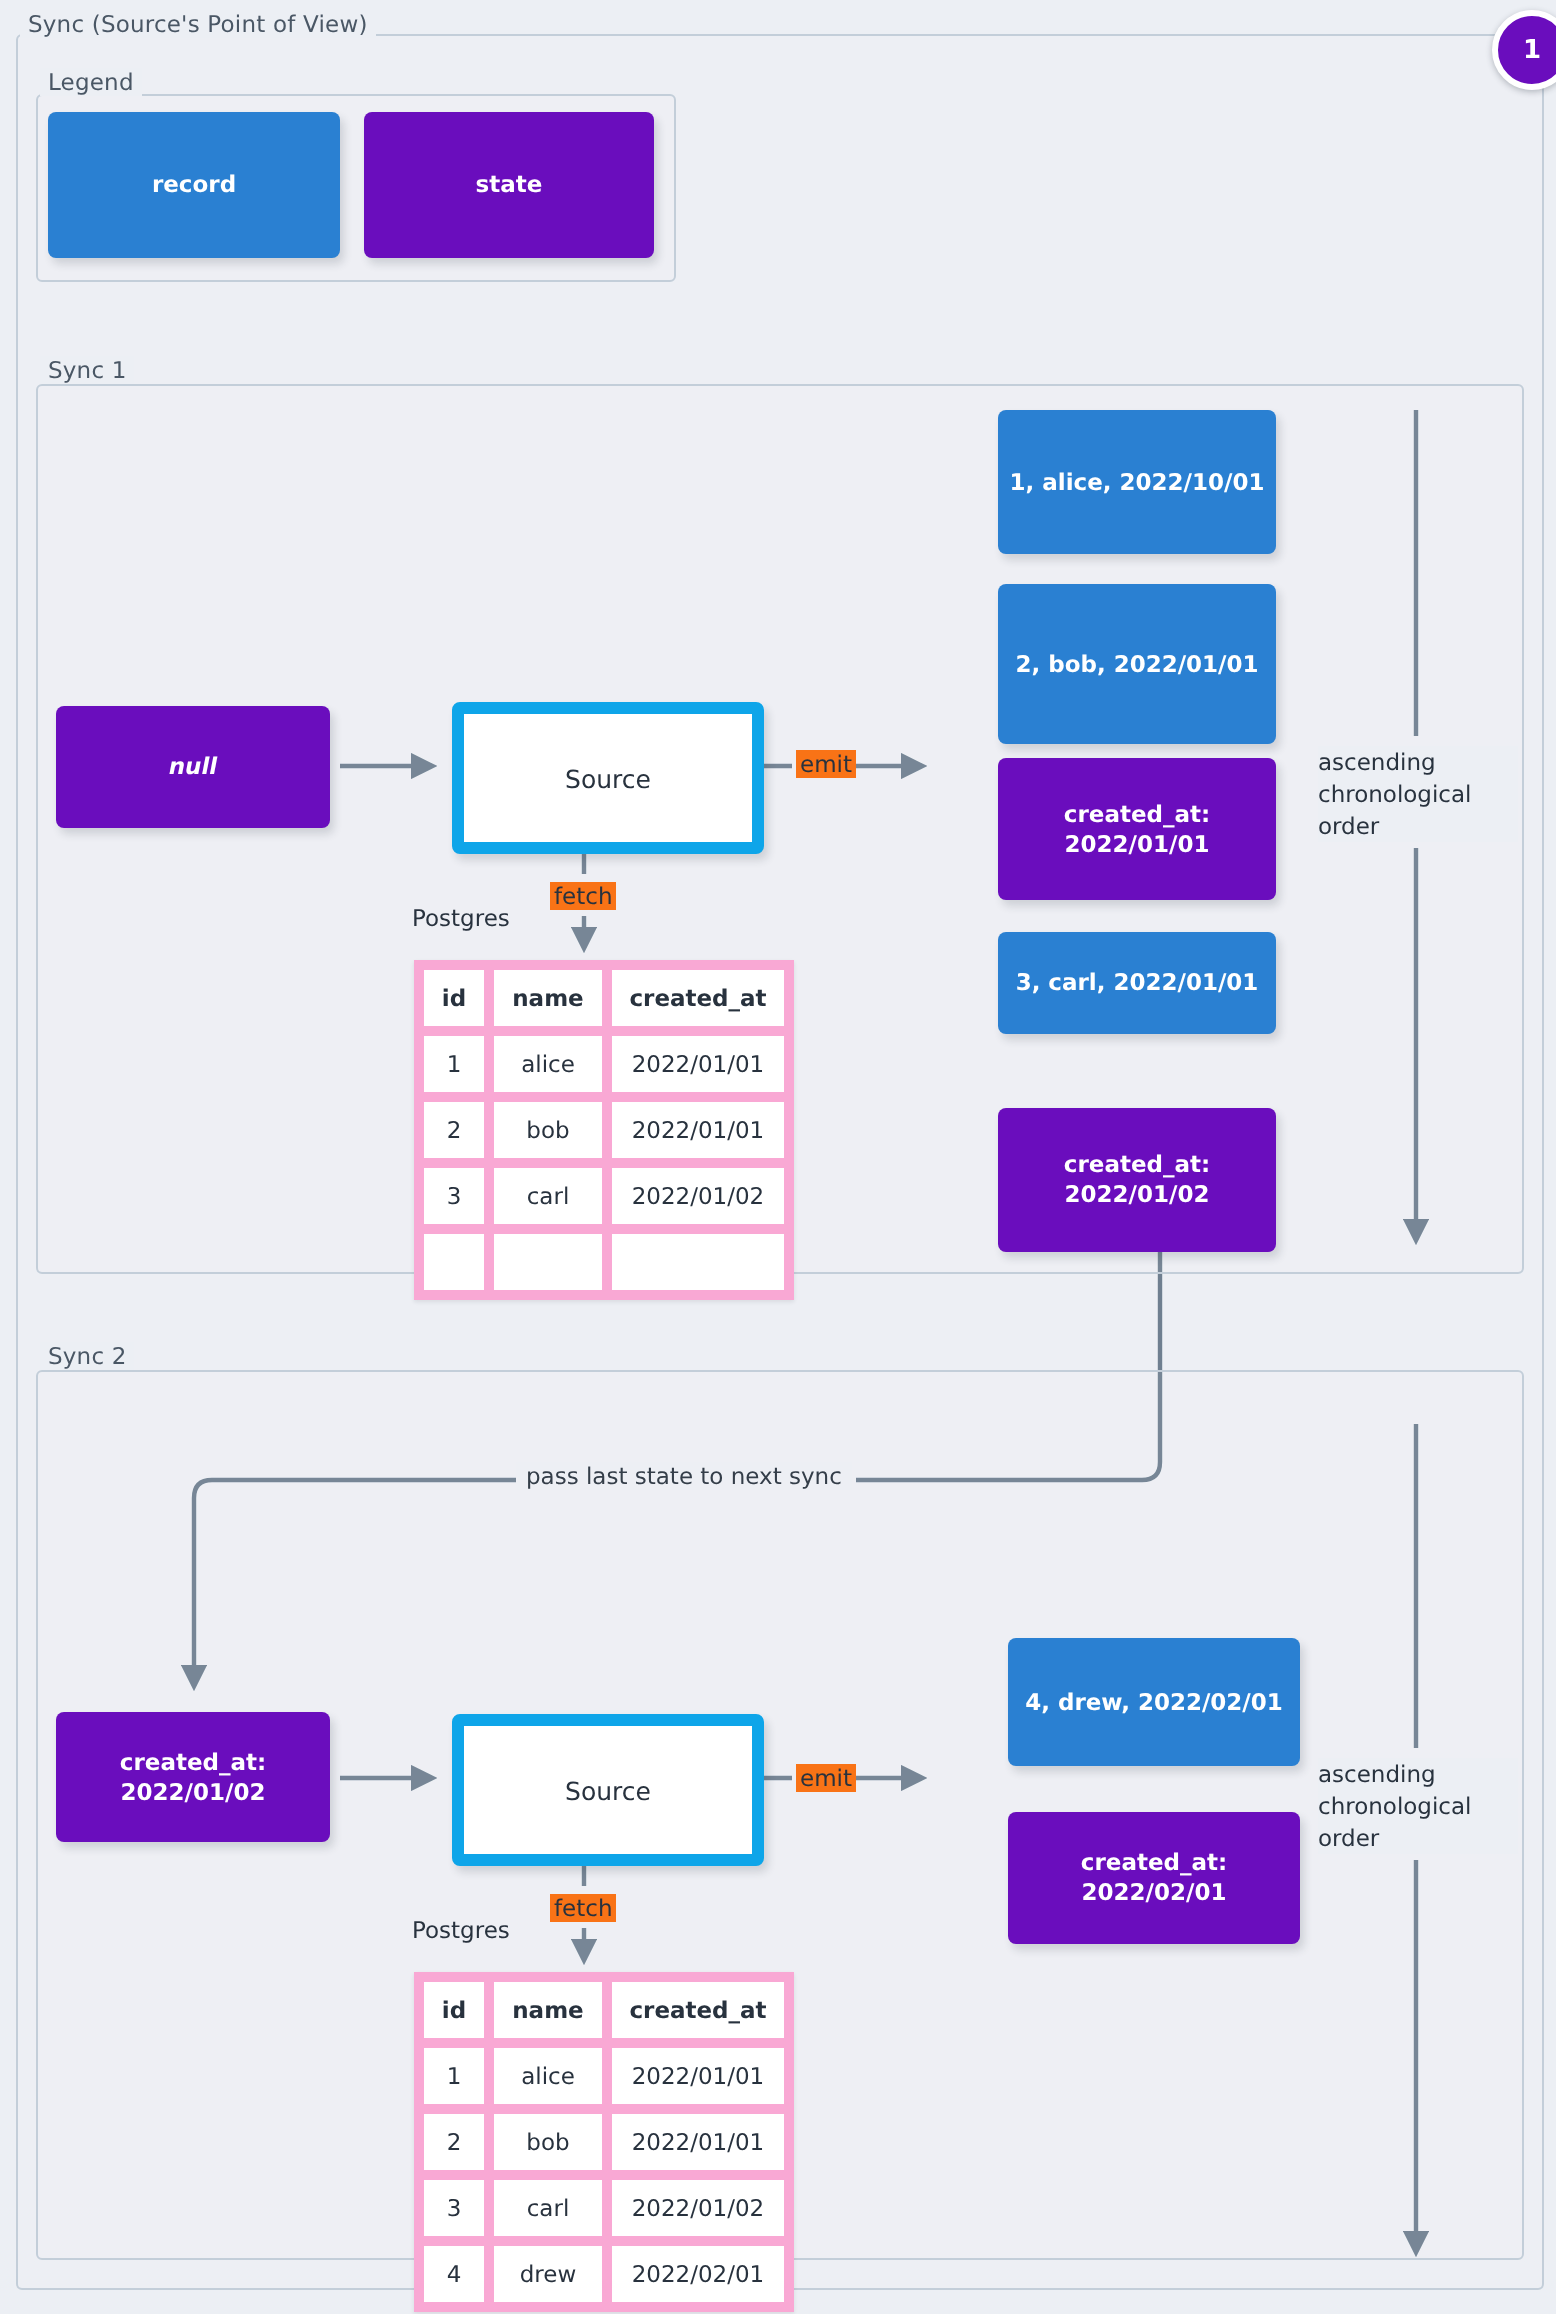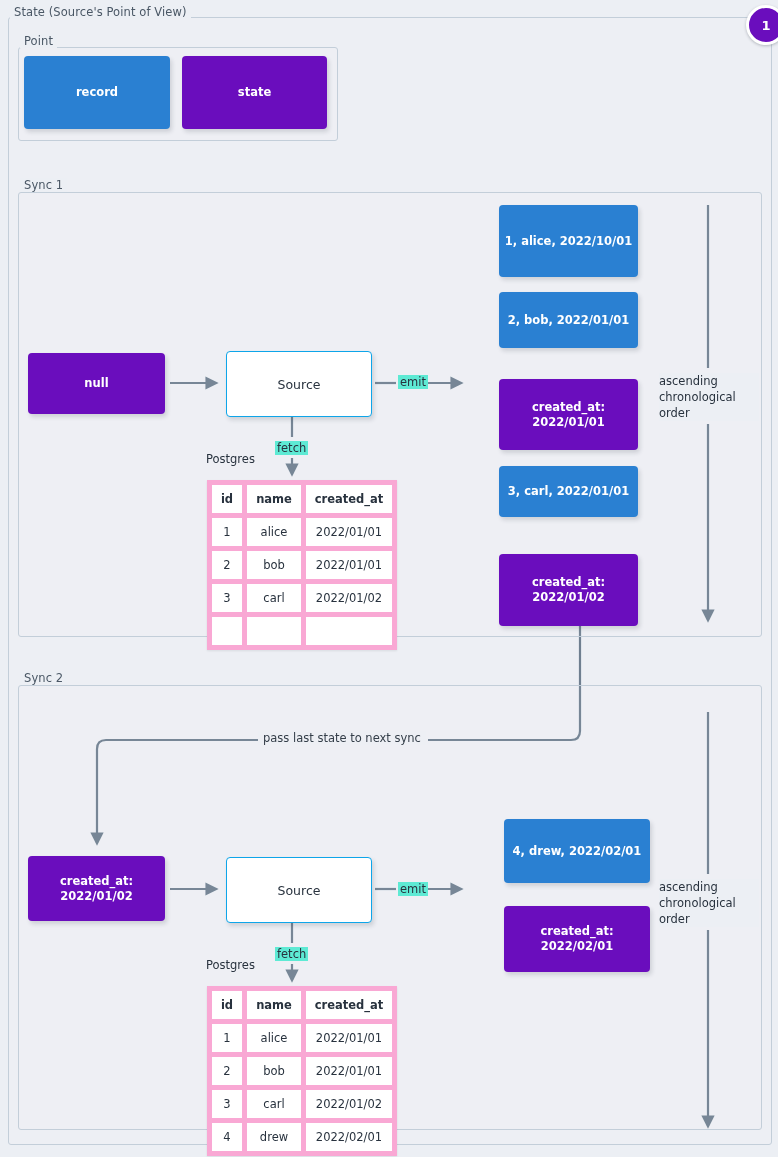--- a/index.html
+++ b/index.html
@@ -29,31 +29,31 @@
   #sync1-label{left:20px;top:178px;}
 
   #sync2-group{left:18px;top:685px;width:742px;height:443px;}
   #sync2-label{left:20px;top:671px;}
 
   
   .node{position:absolute;border-radius:4px;display:flex;align-items:center;justify-content:center;text-align:center;
         font-size:11.5px;font-weight:bold;line-height:15px;box-shadow:2px 3px 4px rgba(40,50,62,.16);}
   .node.record{background:#2a80d2;color:#fff;}
   .node.state{background:#6a0dbd;color:#fff;}
-  .node.plain{background:#ffffff;color:#28323e;font-weight:normal;font-size:12.5px;border:1px solid #0ea5e9;}
+  .node.plain{background:#ffffff;color:#28323e;font-weight:normal;font-size:12.5px;border:6px solid #0ea5e9;}
 
   
   #legend-record{left:24px;top:56px;width:146px;height:73px;}
   #legend-state{left:182px;top:56px;width:145px;height:73px;}
 
   
-  #s1-null{left:28px;top:353px;width:137px;height:61px;}
+  #s1-null{left:28px;top:353px;width:137px;height:61px;font-style:italic;}
   #s1-source{left:226px;top:351px;width:144px;height:64px;}
   #s1-rec1{left:499px;top:205px;width:139px;height:72px;}
-  #s1-rec2{left:499px;top:292px;width:139px;height:56px;}
+  #s1-rec2{left:499px;top:292px;width:139px;height:80px;}
   #s1-st1{left:499px;top:379px;width:139px;height:71px;}
   #s1-rec3{left:499px;top:466px;width:139px;height:51px;}
   #s1-st2{left:499px;top:554px;width:139px;height:72px;}
 
   
   #s2-state{left:28px;top:856px;width:137px;height:65px;}
   #s2-source{left:226px;top:857px;width:144px;height:64px;}
   #s2-rec1{left:504px;top:819px;width:146px;height:64px;}
   #s2-st1{left:504px;top:906px;width:146px;height:66px;}
 
@@ -66,21 +66,21 @@
   .pg-table .c-name{width:54px;margin-left:30px;}
   .pg-table .c-date{width:86px;}
   #s1-table{left:207px;top:480px;}
   #s2-table{left:207px;top:986px;}
 
   .pg-caption{position:absolute;font-size:11.5px;color:#28323e;white-space:nowrap;}
   #s1-pg-caption{left:206px;top:452px;}
   #s2-pg-caption{left:206px;top:958px;}
 
   
-  .edge-label{position:absolute;font-size:11.5px;color:#28323e;white-space:nowrap;background:#5eead4;padding:0 2px;}
+  .edge-label{position:absolute;font-size:11.5px;color:#28323e;white-space:nowrap;background:#f97316;padding:0 2px;}
   #s1-fetch{left:275px;top:441px;}
   #s2-fetch{left:275px;top:947px;}
   #s1-emit{left:398px;top:375px;}
   #s2-emit{left:398px;top:882px;}
   #pass-label{left:258px;top:731px;background:#eceff4;padding:0 5px;}
 
   .order-label{position:absolute;font-size:11.5px;color:#28323e;line-height:16px;width:100px;background:#eceff4;}
   #s1-order{left:659px;top:373px;}
   #s2-order{left:659px;top:879px;}
 
@@ -129,24 +129,24 @@
     <line class="wire" x1="292" y1="964" x2="292" y2="980" marker-end="url(#arrowdown)"></line>
 
     <line class="wire" x1="375" y1="889" x2="396" y2="889"></line>
     <line class="wire" x1="428" y1="889" x2="461" y2="889" marker-end="url(#arrow)"></line>
 
     <line class="wire" x1="708" y1="712" x2="708" y2="874"></line>
     <line class="wire" x1="708" y1="930" x2="708" y2="1126" marker-end="url(#arrowdown)"></line>
   </svg>
 
   <div class="group" id="state-group"></div>
-  <div class="group-label" id="state-label">State (Source's Point of View)</div>
+  <div class="group-label" id="state-label">Sync (Source's Point of View)</div>
 
   <div class="group" id="legend-group"></div>
-  <div class="group-label" id="legend-label">Point</div>
+  <div class="group-label" id="legend-label">Legend</div>
   <div class="node state" id="legend-state">state</div>
   <div class="node record" id="legend-record">record</div>
 
   <div class="group" id="sync1-group"></div>
   <div class="group-label" id="sync1-label">Sync 1</div>
 
   <div class="node state" id="s1-null">null</div>
   <div class="node plain" id="s1-source">Source</div>
 
   <div class="edge-label" id="s1-fetch">fetch</div>

